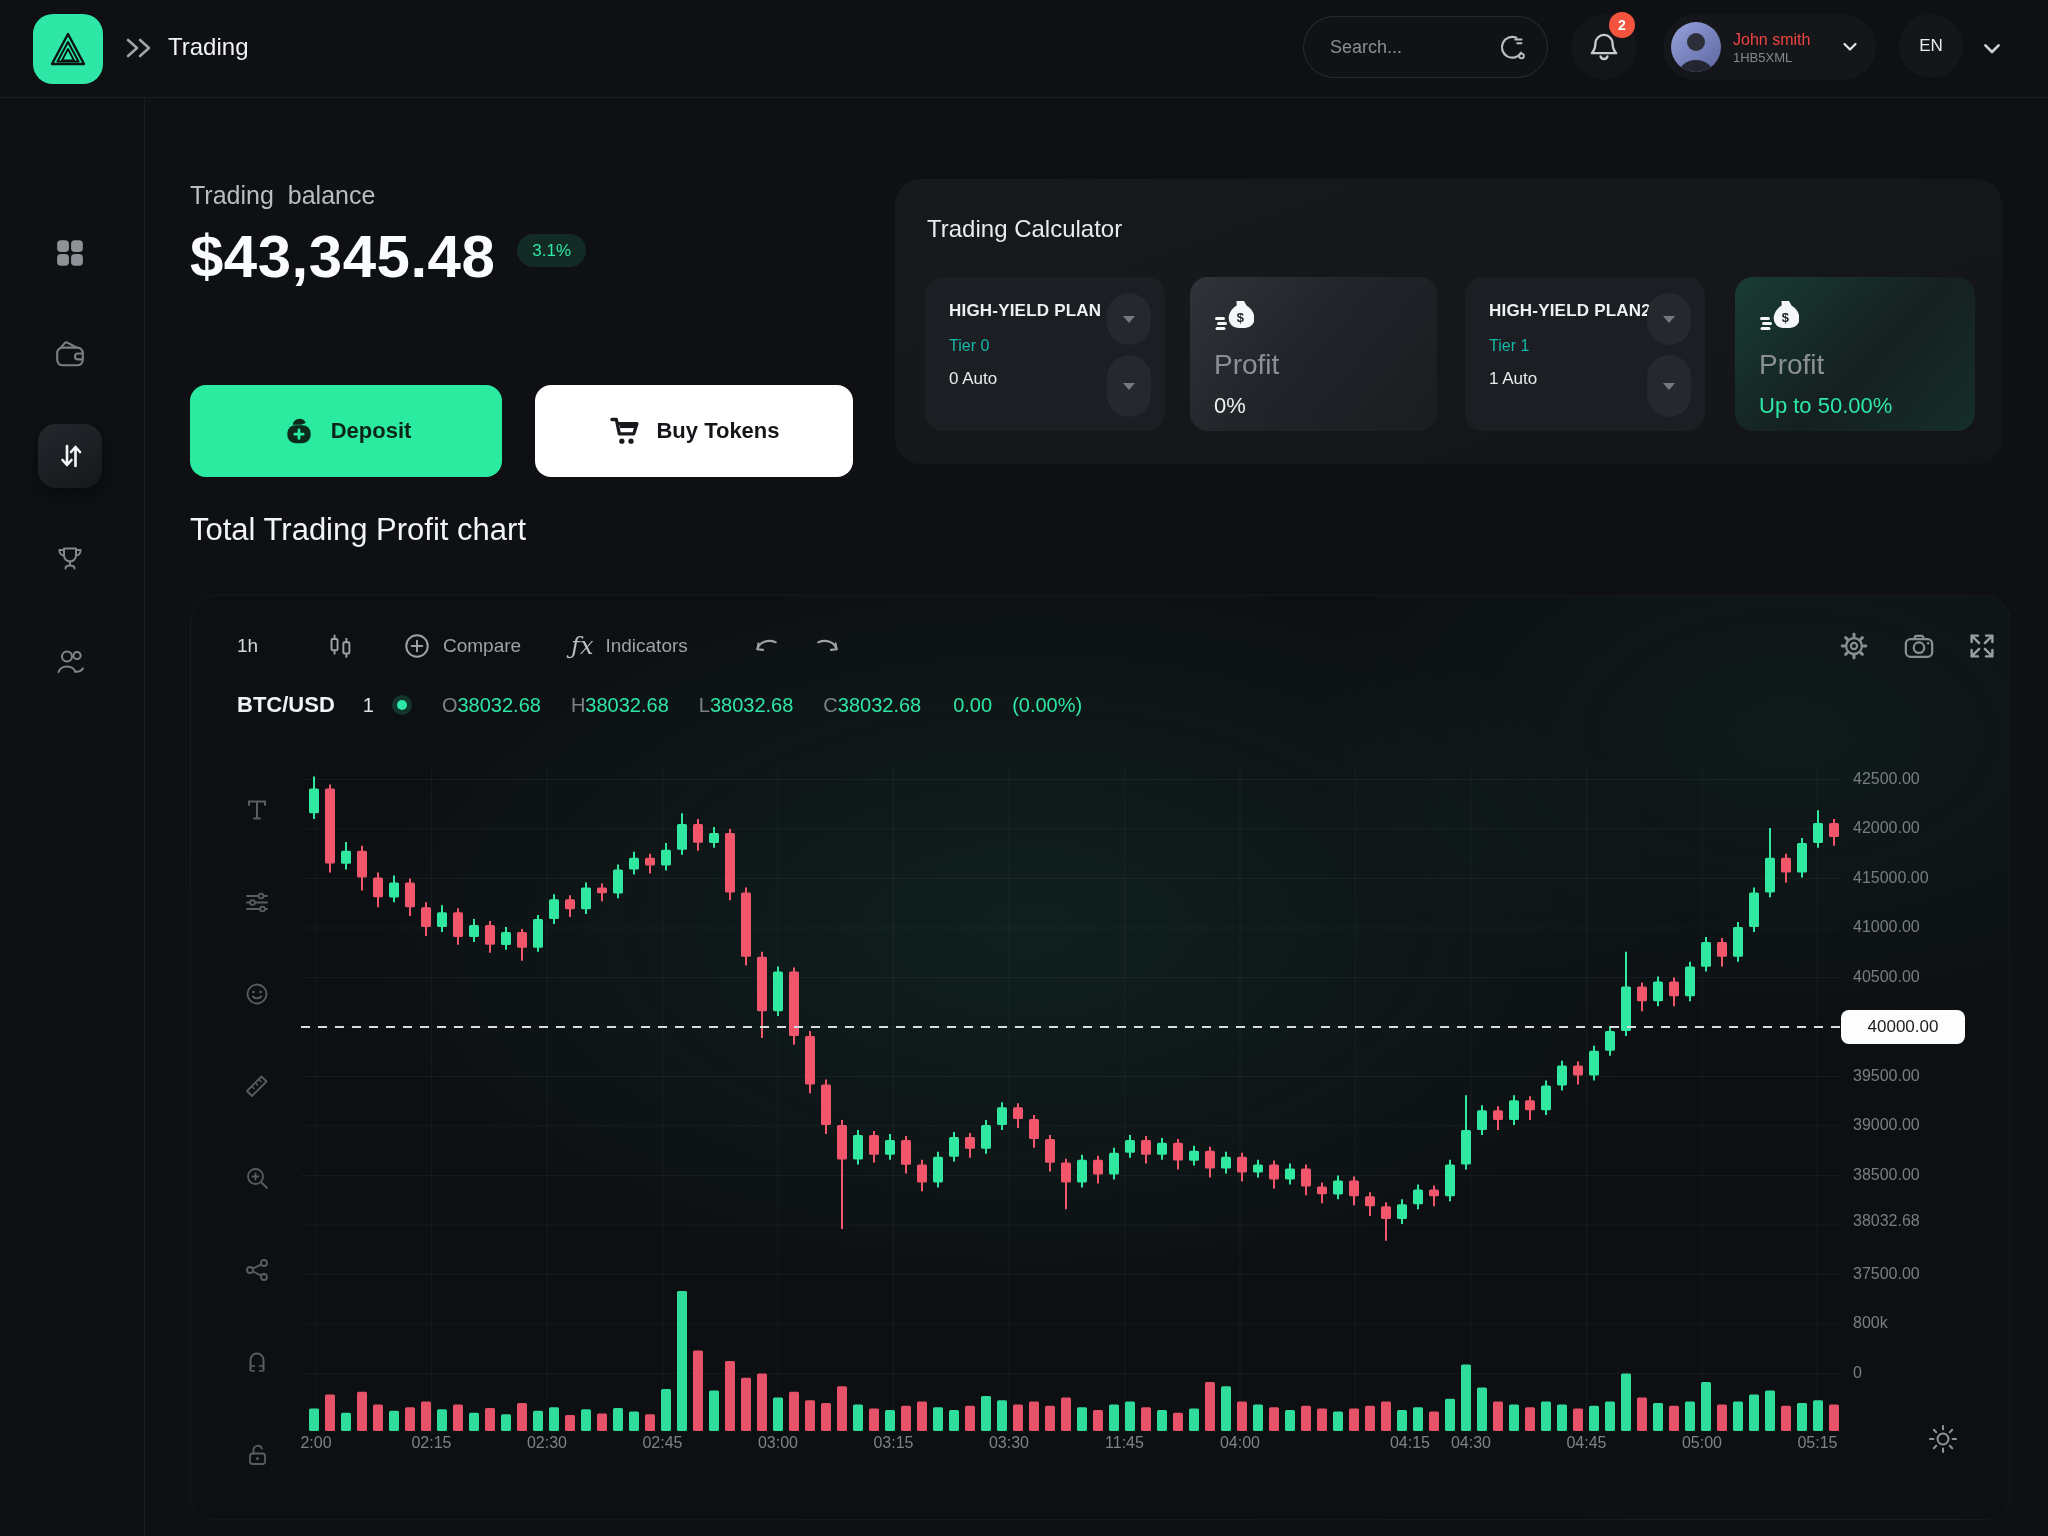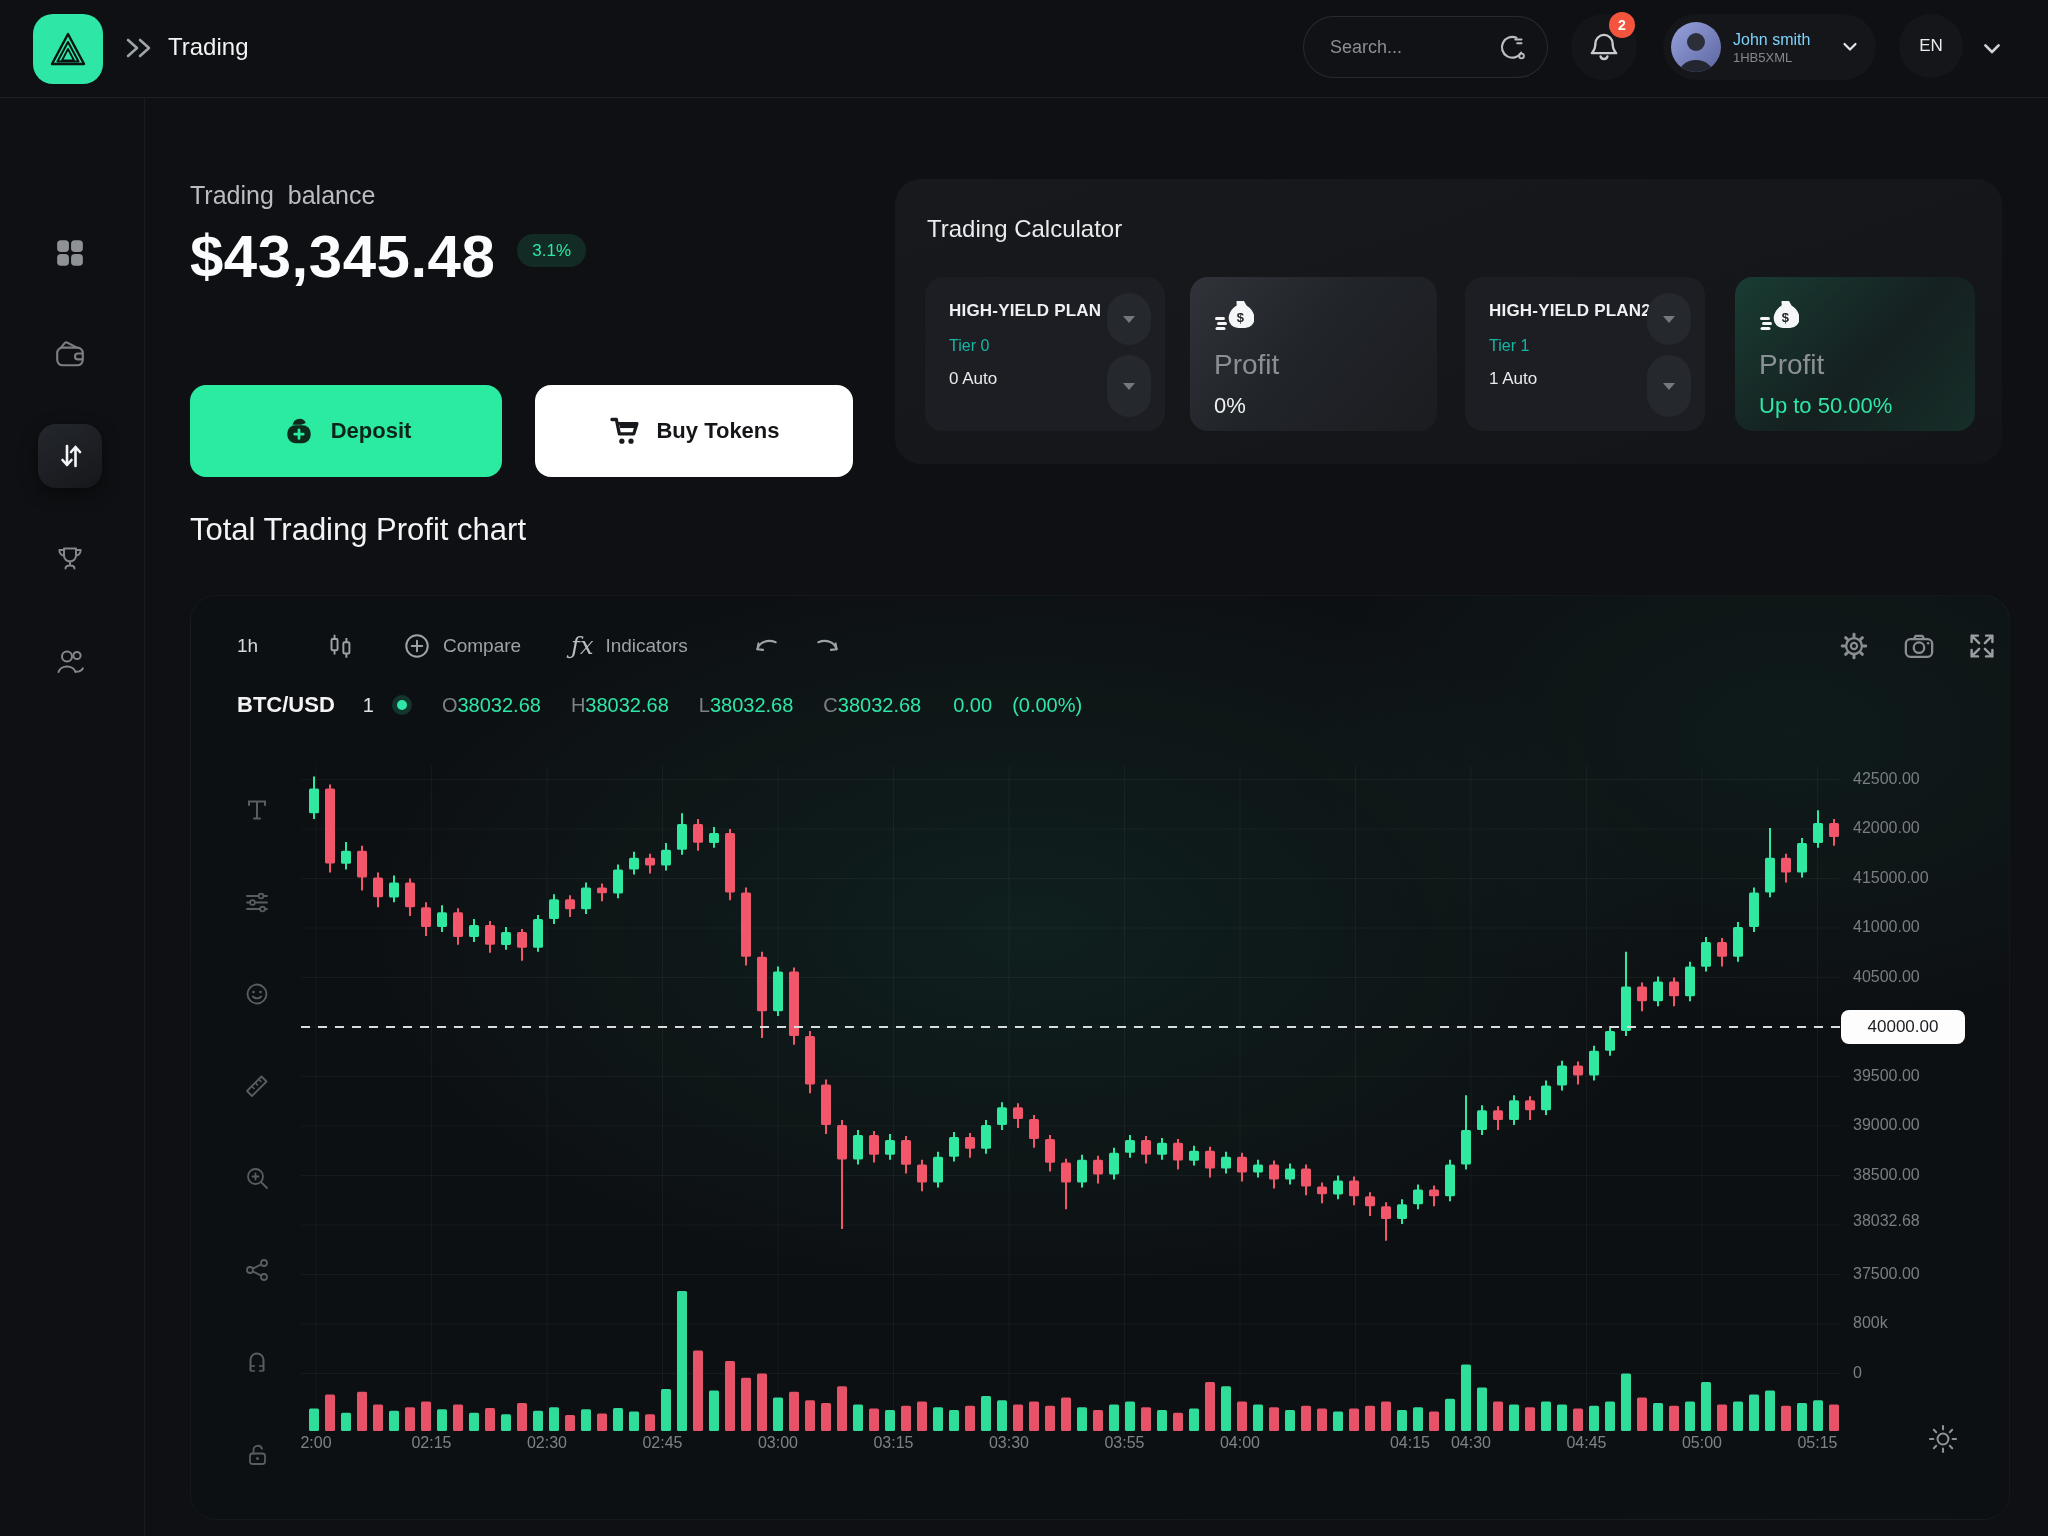--- a/index.html
+++ b/index.html
@@ -10,21 +10,21 @@
   .topbar { position:absolute; left:0; top:0; width:2048px; height:98px; border-bottom:1px solid rgba(255,255,255,0.06); }
   .logo { position:absolute; left:33px; top:14px; width:70px; height:70px; border-radius:20px; background:#2ee6a6; display:flex; align-items:center; justify-content:center; }
   .crumbs { position:absolute; left:122px; top:34px; }
   .page-title { position:absolute; left:168px; top:33px; font-size:24px; font-weight:500; color:#f2f3f4; }
   .search { position:absolute; left:1303px; top:16px; width:245px; height:62px; border-radius:31px; border:1px solid rgba(255,255,255,0.1); background:#101215; display:flex; align-items:center; padding:0 20px 0 26px; }
   .search .ph { color:#8a8f94; font-size:18px; flex:1; }
   .bellwrap { position:absolute; left:1571px; top:14px; width:66px; height:66px; border-radius:50%; background:#131519; display:flex; align-items:center; justify-content:center; }
   .badge { position:absolute; right:2px; top:-2px; min-width:26px; height:26px; border-radius:13px; background:#f4543e; color:#fff; font-size:14px; font-weight:700; display:flex; align-items:center; justify-content:center; }
   .userpill { position:absolute; left:1663px; top:14px; width:213px; height:66px; border-radius:33px; background:#141619; display:flex; align-items:center; padding:0 16px 0 8px; gap:12px; }
   .avatar { width:50px; height:50px; border-radius:50%; overflow:hidden; flex:none; }
-  .uname { font-size:16px; color:#7dd3fc; line-height:1.25; }
+  .uname { font-size:16px; color:#ef4444; line-height:1.25; }
   .uid { font-size:13px; color:#83888d; }
   .langbtn { position:absolute; left:1899px; top:14px; width:64px; height:64px; border-radius:50%; background:#141619; display:flex; align-items:center; justify-content:center; font-size:17px; color:#e9ebec; }
   .langchev { position:absolute; left:1980px; top:37px; }
 
   
   .sidebar { position:absolute; left:0; top:98px; width:145px; height:1438px; border-right:1px solid rgba(255,255,255,0.05); }
   .side-item { position:absolute; left:38px; width:64px; height:64px; border-radius:18px; display:flex; align-items:center; justify-content:center; }
   .side-item.active { background:linear-gradient(150deg,#24272c,#15171b); box-shadow:0 6px 18px rgba(0,0,0,0.45); }
 
   
@@ -757,21 +757,21 @@
         <div class="ylab" style="top: 767.5px;">0</div>
       </div>
     <div id="x-axis">
         <div class="xlab" style="left: 90px;">2:00</div>
         <div class="xlab" style="left: 205.5px;">02:15</div>
         <div class="xlab" style="left: 321px;">02:30</div>
         <div class="xlab" style="left: 436.5px;">02:45</div>
         <div class="xlab" style="left: 552px;">03:00</div>
         <div class="xlab" style="left: 667.5px;">03:15</div>
         <div class="xlab" style="left: 783px;">03:30</div>
-        <div class="xlab" style="left: 898.5px;">03:55</div>
+        <div class="xlab" style="left: 898.5px;">11:45</div>
         <div class="xlab" style="left: 1014px;">04:00</div>
         <div class="xlab" style="left: 1184px;">04:15</div>
         <div class="xlab" style="left: 1245px;">04:30</div>
         <div class="xlab" style="left: 1360.5px;">04:45</div>
         <div class="xlab" style="left: 1476px;">05:00</div>
         <div class="xlab" style="left: 1591.5px;">05:15</div>
       </div>
     <div id="price-pill" class="price-pill" style="top: 414px;">40000.00</div>
 
     <div class="sunwrap">

